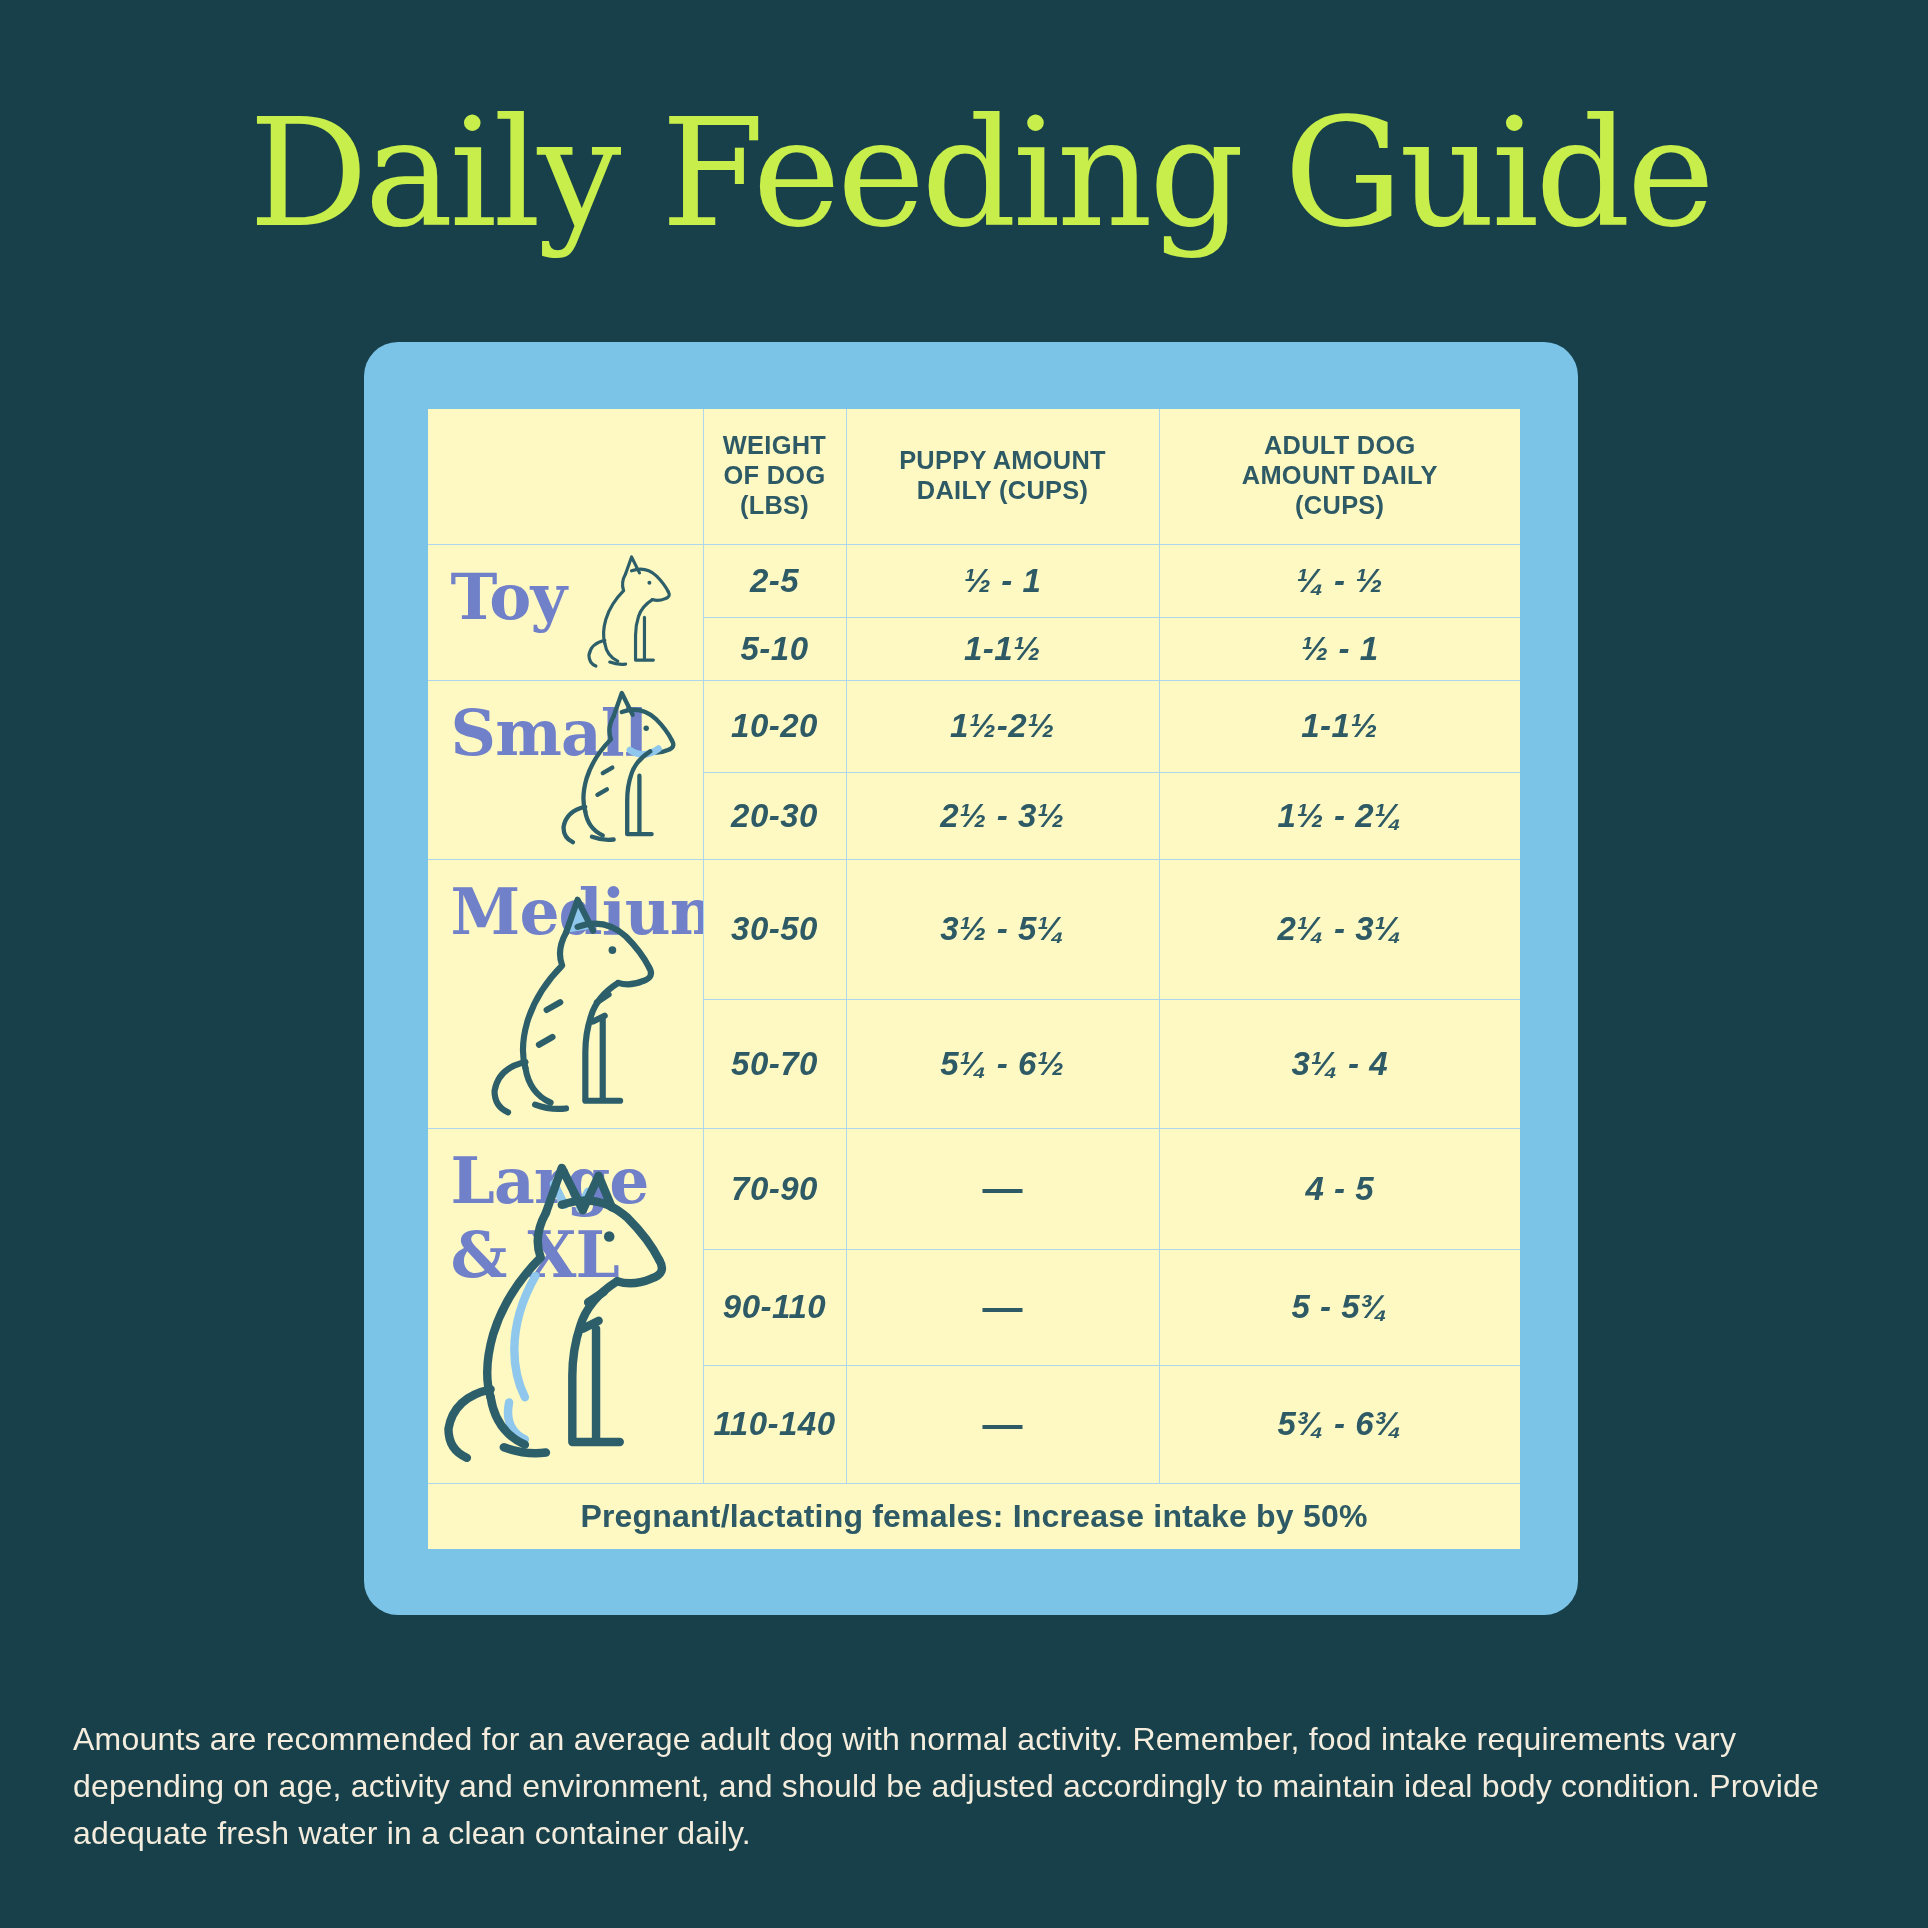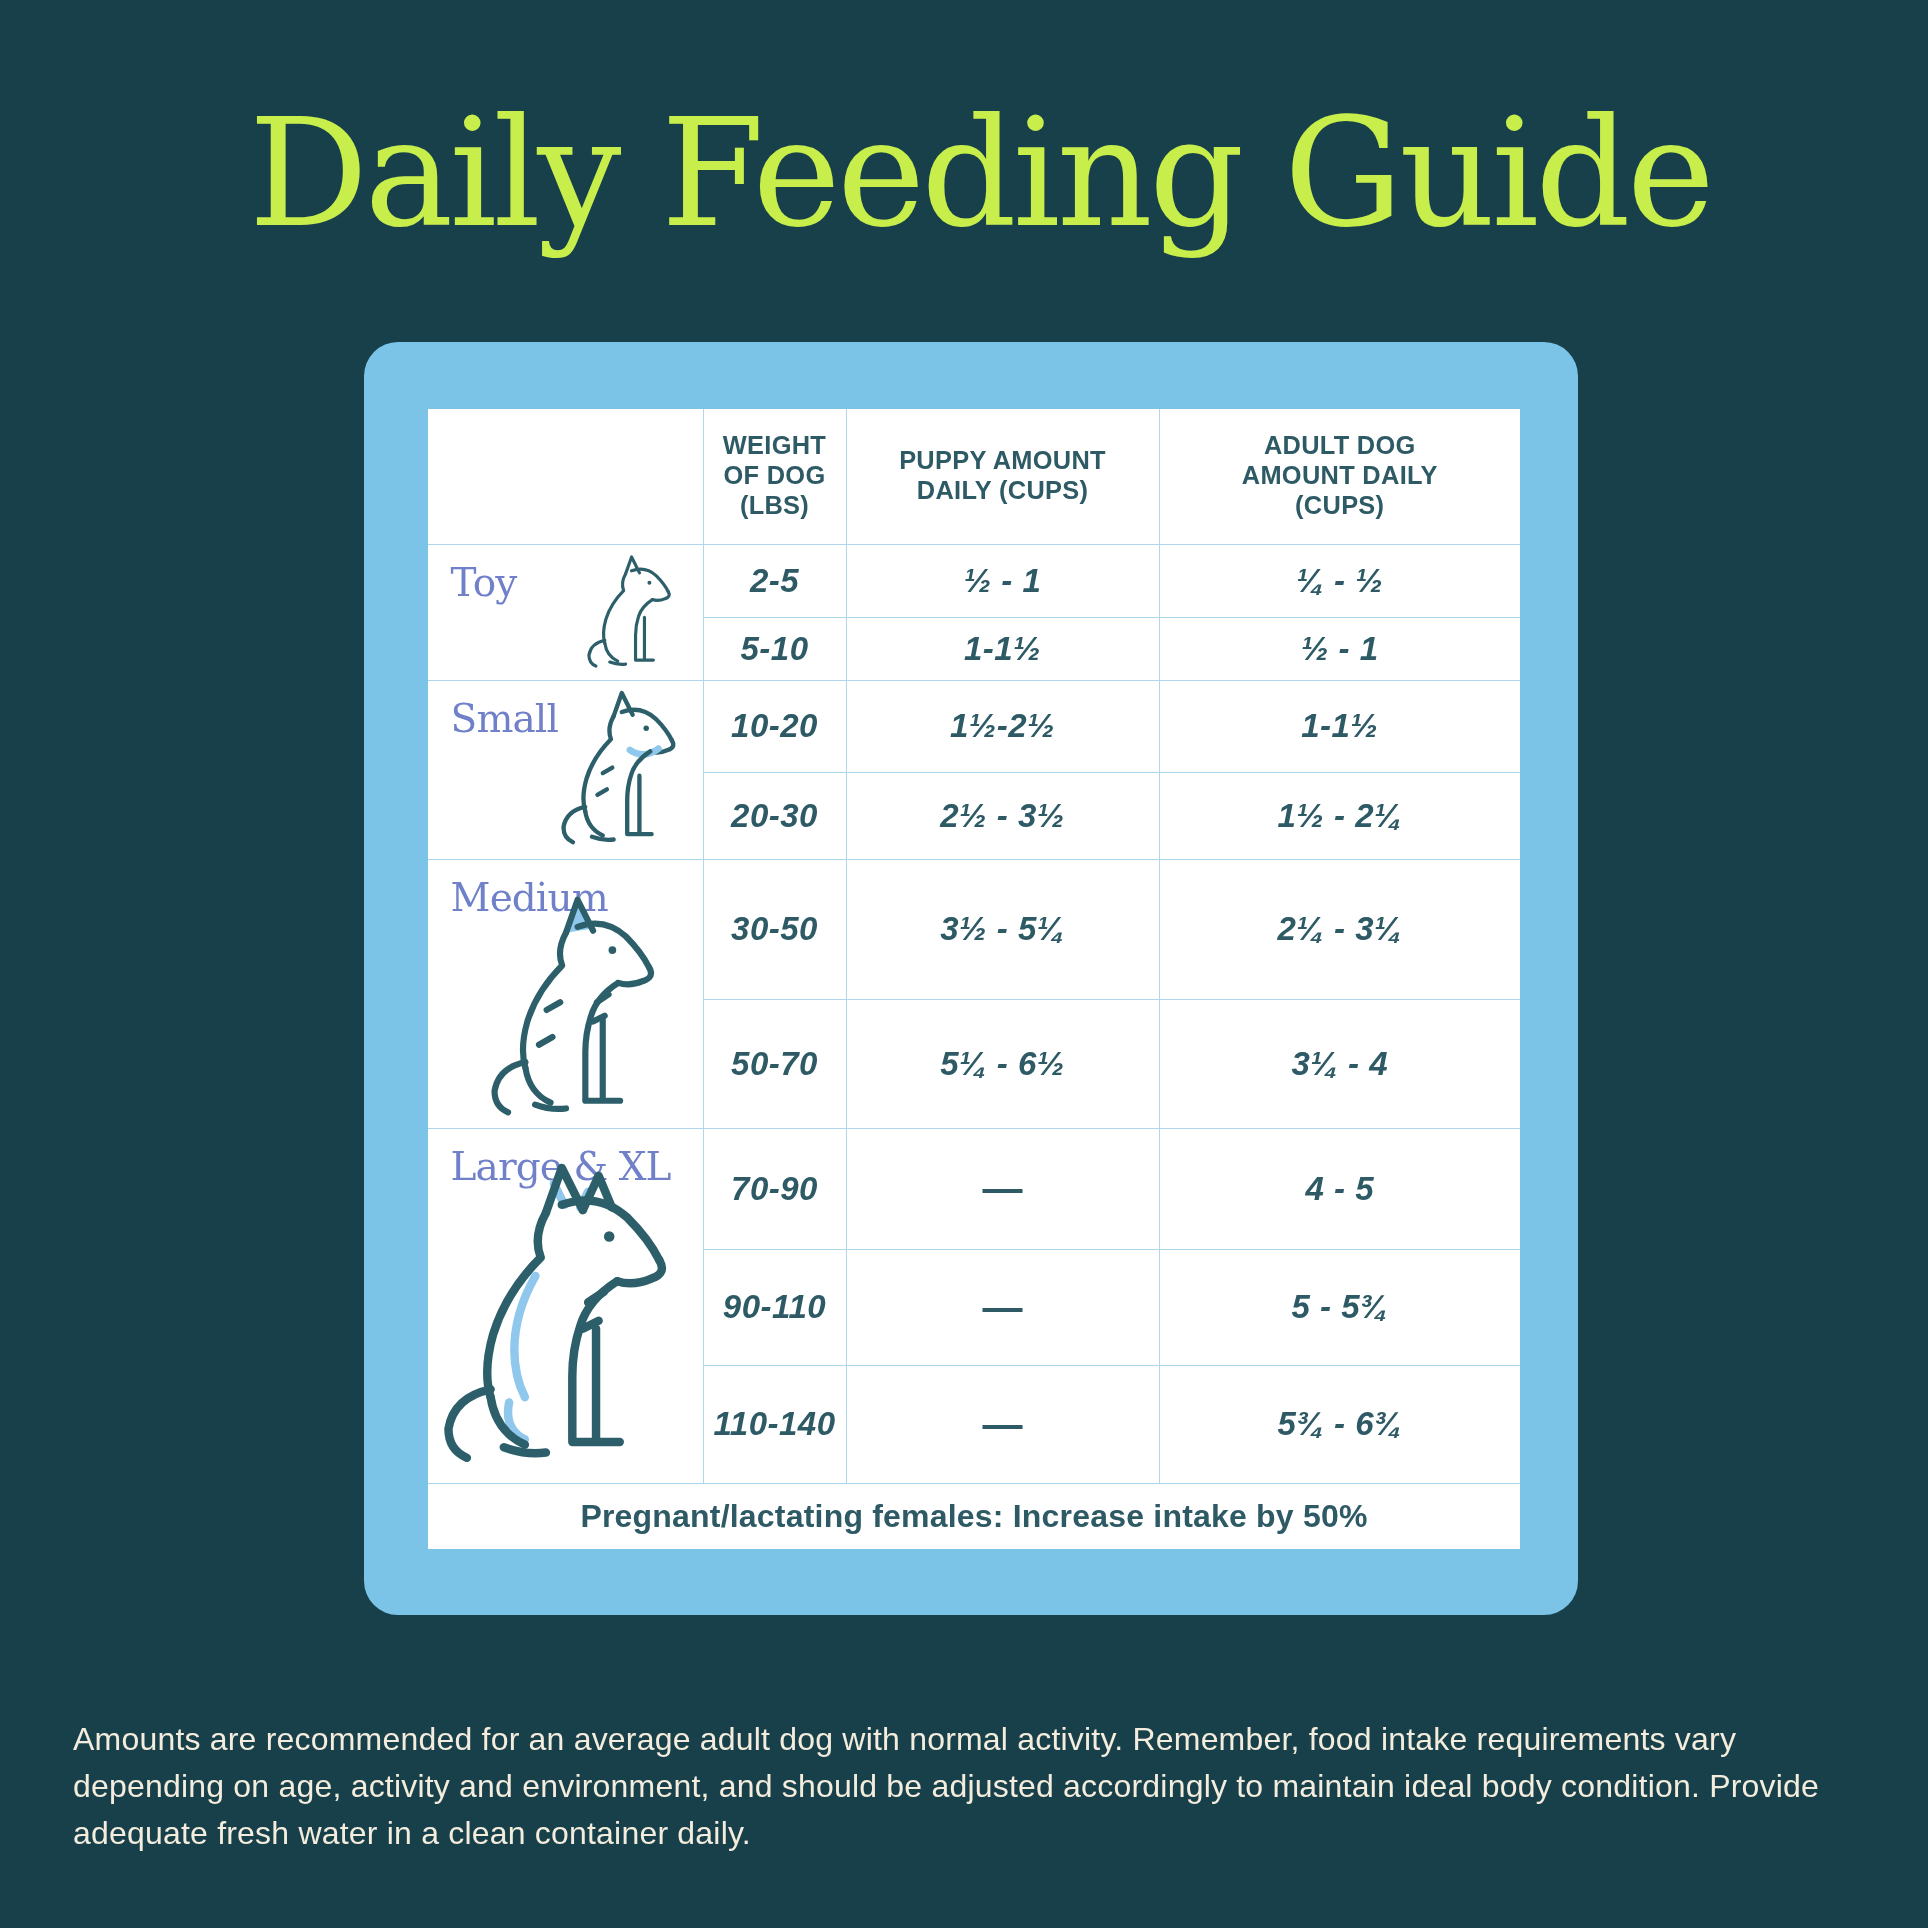--- a/index.html
+++ b/index.html
@@ -23,21 +23,21 @@
     position:absolute; left:364px; top:342px;
     width:1214px; height:1273px;
     background:#7cc3e8;
     border-radius:34px;
   }
   .panel { position:absolute; left:64px; top:67px; }
   table {
     border-collapse:collapse;
     table-layout:fixed;
     width:1091px;
-    background:#ffffff;
+    background:#fef9c3;
   }
   td {
     border-top:1.9px solid #aed7ee;
     vertical-align:middle;
     text-align:center;
     color:#2e5a66;
     overflow:hidden;
   }
   tr.r-hdr { height:135px; }
   tr.r-toy1 { height:73px; }  tr.r-toy2 { height:63px; }
@@ -60,22 +60,22 @@
   .val { font-size:33px; font-weight:600; letter-spacing:0.5px;font-style:italic; }
   .dash { font-size:40px; font-weight:600; }
   .size-cell {
     vertical-align:top; text-align:left;
     position:relative;
   }
   .size-label {
     display:inline-block;
     margin:15px 0 0 22.6px;
     font-family:"DejaVu Serif", serif;
-    font-weight:normal;
-    font-size:39px;
+    font-weight:bold;
+    font-size:63px;
     letter-spacing:-0.9px;
     color:#7081c9;
   }
   .foot-cell {
     font-weight:bold;
     font-size:32px;
     letter-spacing:0.2px;
   }
   .disclaimer {
     position:absolute; left:73px; top:1716px; width:1803px;

